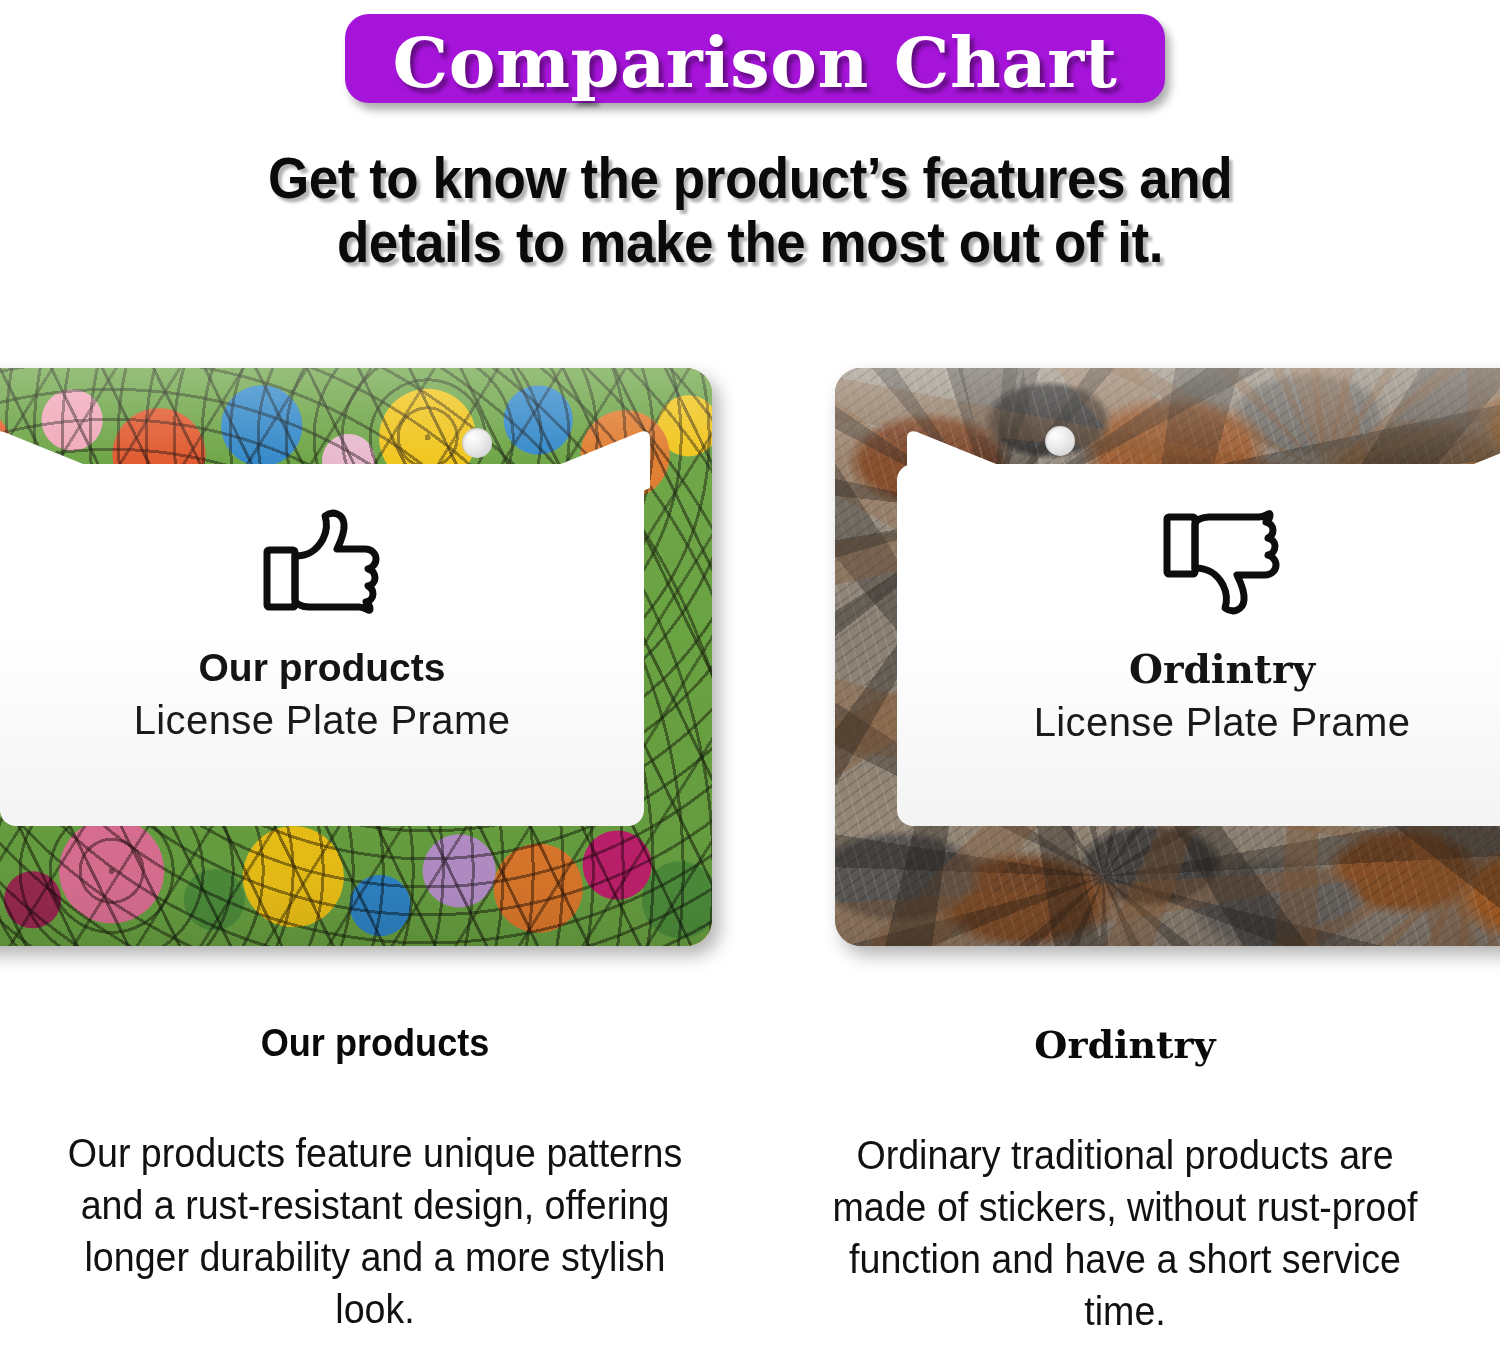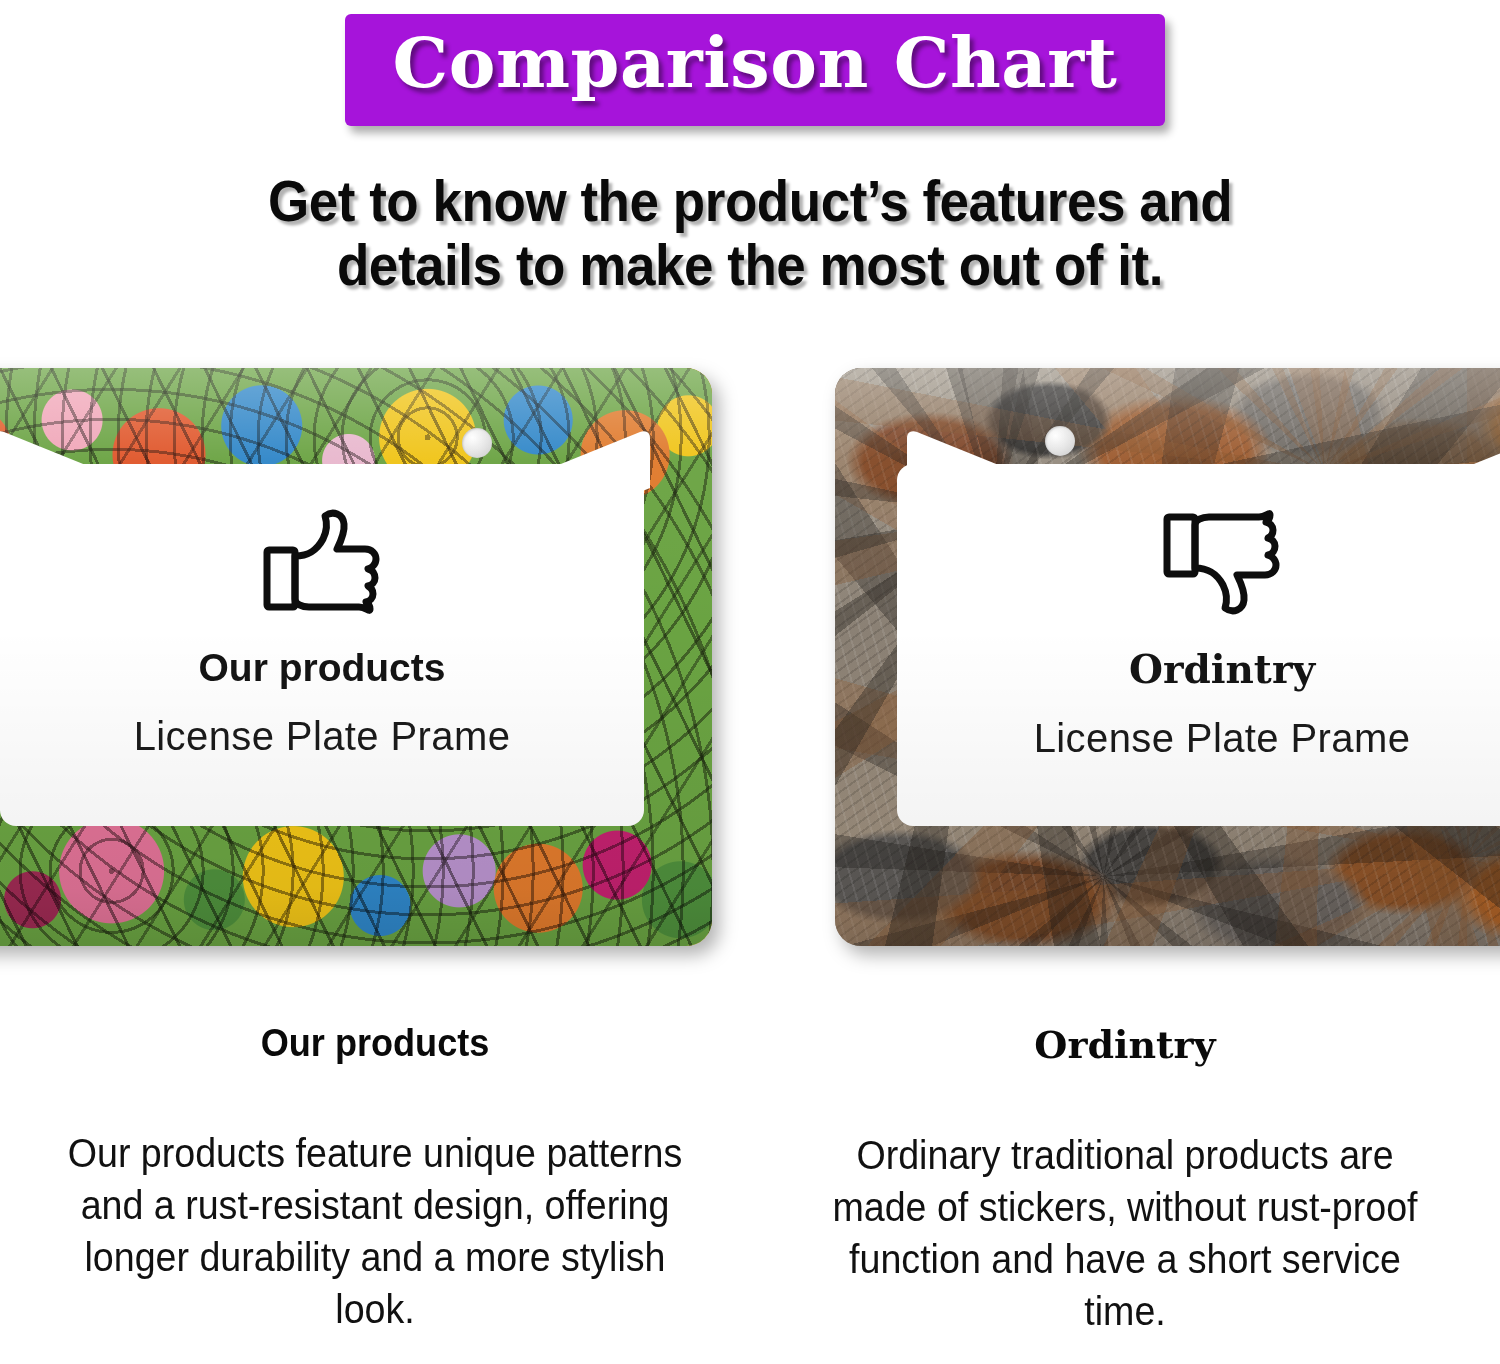--- a/index.html
+++ b/index.html
@@ -16,22 +16,22 @@
   
   .header {
     width: 100%;
     padding-top: 14px;
     text-align: center;
   }
 
   .title-banner {
     display: inline-block;
     background: #A614DA;
-    border-radius: 6px;
-    padding: 10px 48px 24px 48px;
+    border-radius: 24px;
+    padding: 10px 48px 1px 48px;
     box-shadow: 5px 7px 9px rgba(0,0,0,0.32);
     position: relative;
     left: 5px;
   }
 
   .title-text {
     font-family: "DejaVu Serif", "Liberation Serif", serif;
     font-weight: bold;
     font-size: 70px;
     line-height: 1.12;
@@ -240,21 +240,21 @@
   .plate-heading {
     margin-top: 28px;
     font-size: 39px;
     font-weight: bold;
     color: #141414;
   }
   .heading-sans  { font-family: "Liberation Sans", sans-serif; }
   .heading-serif { font-family: "DejaVu Serif", "Liberation Serif", serif; }
 
   .plate-sub {
-    margin-top: 24px;
+    margin-top: 8px;
     font-family: "Liberation Sans", sans-serif;
     font-weight: 300;
     font-size: 40px;
     color: #1a1a1a;
     letter-spacing: 0.4px;
     white-space: nowrap;
   }
 
   
   .bottom-row {

